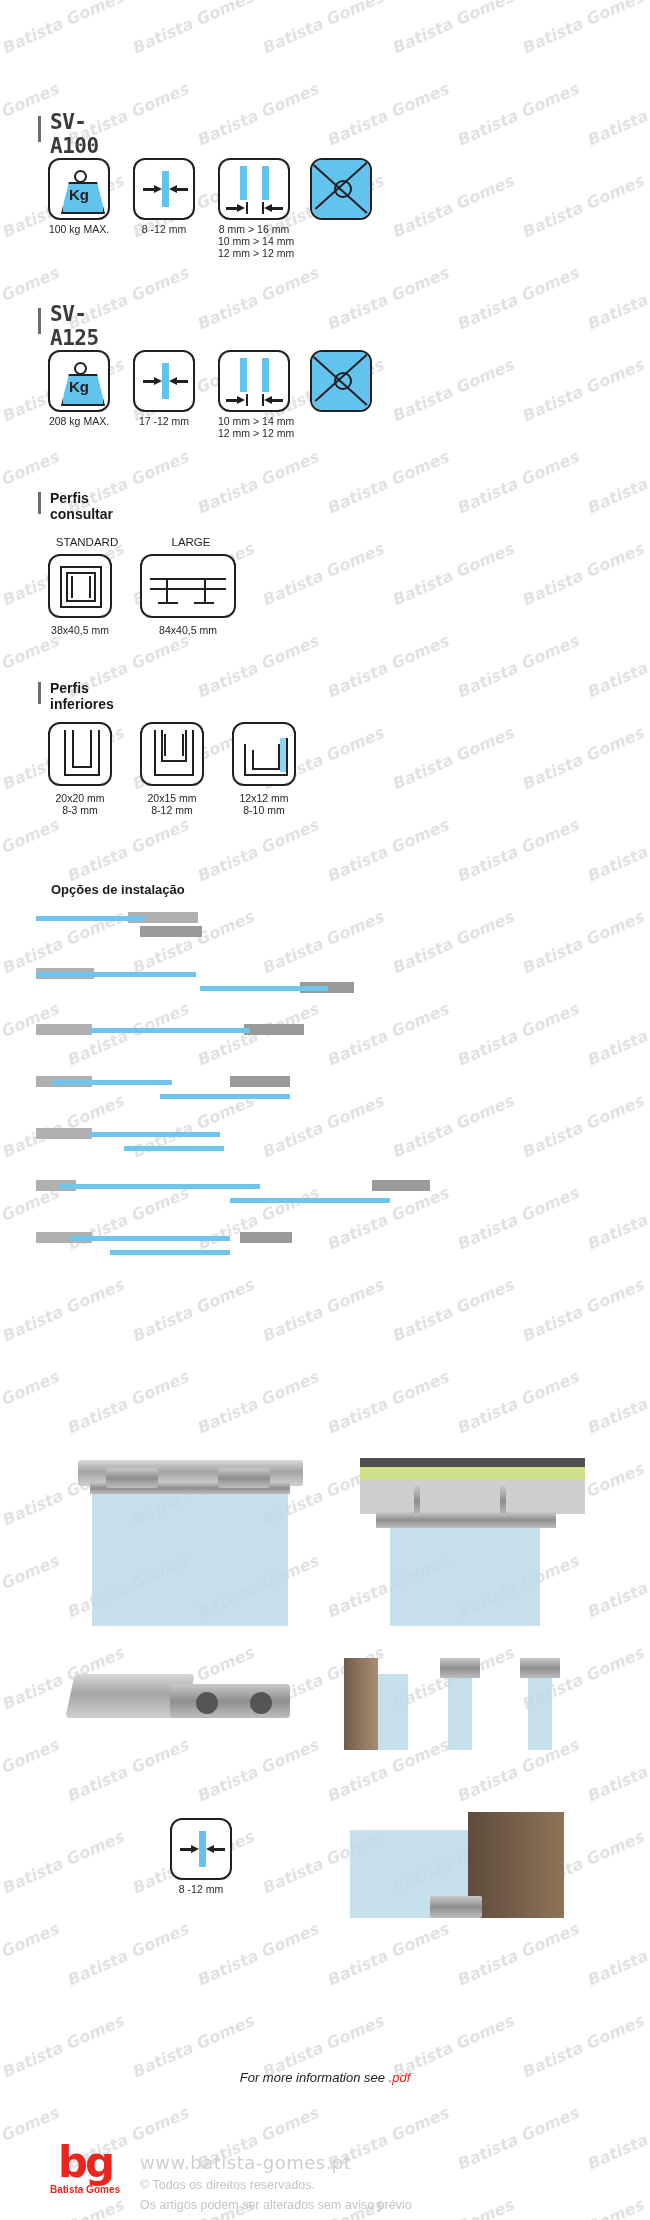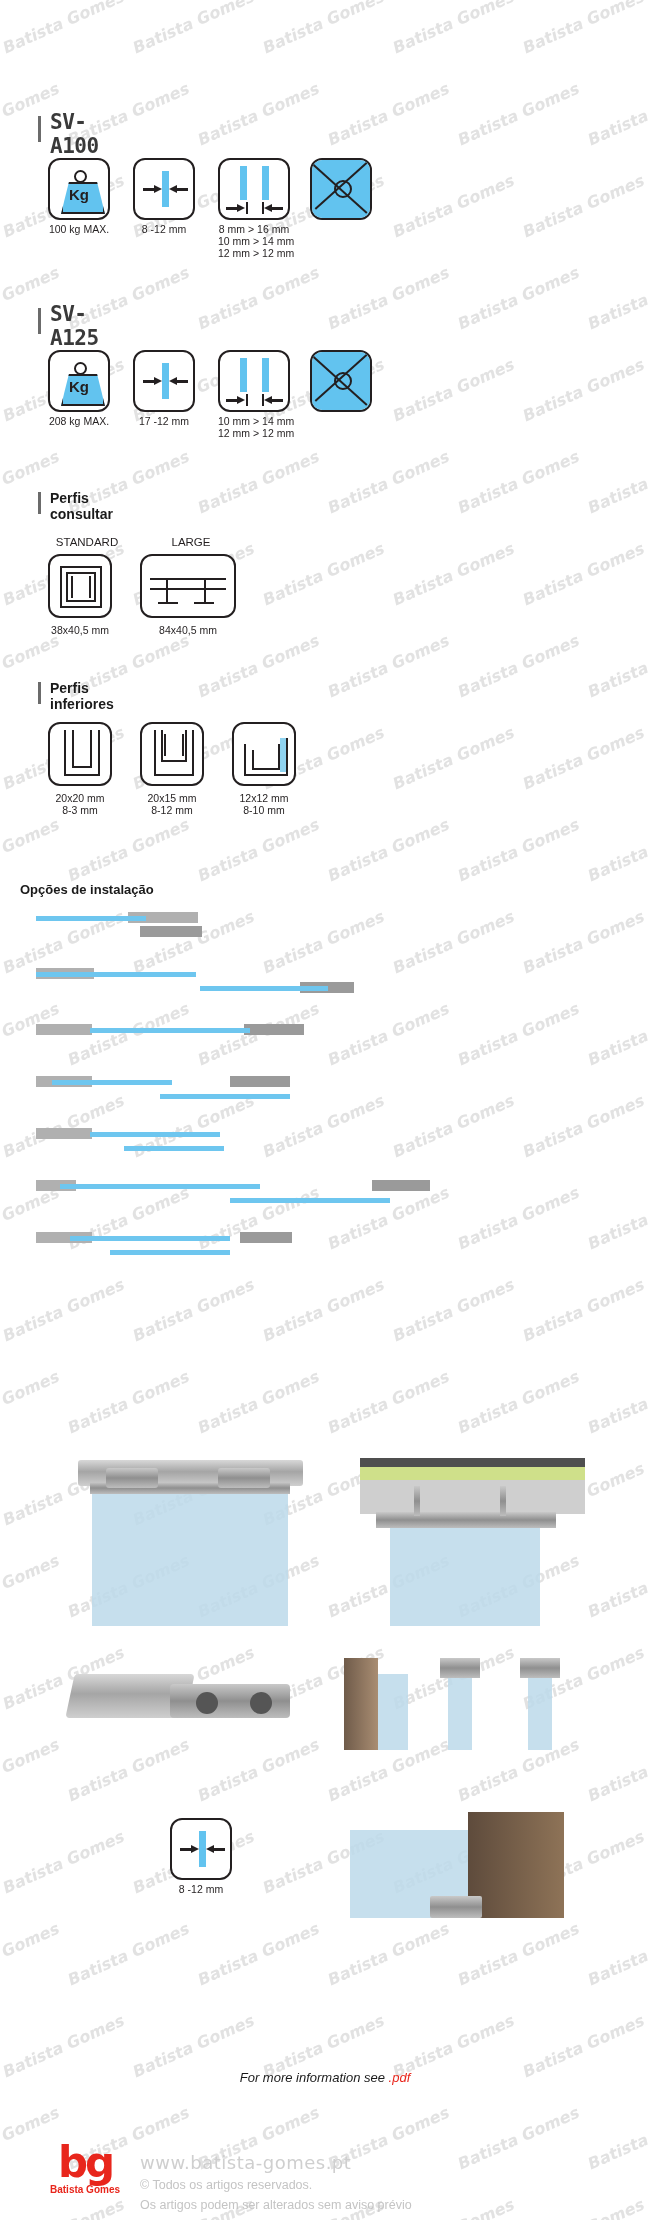--- a/index.html
+++ b/index.html
@@ -100,21 +100,21 @@
   }
   .prof-cap{
     position:absolute;font-size:10.5px;color:#231f20;text-align:center;
     line-height:12px;white-space:nowrap;
     font-family:"Liberation Sans", sans-serif;
   }
   .pl{position:absolute;background:#231f20;}
 
   
   .opt-title{
-    position:absolute;left:20px;font-size:13px;font-weight:bold;color:#1a1a1a;
+    position:absolute;left:51px;font-size:13px;font-weight:bold;color:#1a1a1a;
     font-family:"Liberation Sans", sans-serif;
   }
   .bar-glass{position:absolute;background:#6ec6ef;height:5px;}
   .bar-track{position:absolute;background:#b0b0b0;height:11px;}
   .bar-track.dark{background:#9a9a9a;}
 
   
   .photo{position:absolute;overflow:hidden;}
   .ph-glass{position:absolute;background:#bcd9ea;opacity:.85;}
   .ph-metal{position:absolute;background:linear-gradient(180deg,#d8d8d8,#a5a5a5 45%,#cfcfcf);}
@@ -544,16 +544,16 @@
 
   <div class="info-line it" style="top:2070px;">
     <span>For more information see </span><span class="pdf">.pdf</span>
   </div>
 
   <div class="logo">
     <div class="logo-bg">bg</div>
     <div class="logo-name">Batista Gomes</div>
   </div>
   <div class="foot-url">www.batista-gomes.pt</div>
-  <div class="foot-txt" style="top:2178px;">© Todos os artigos reservados.</div>
+  <div class="foot-txt" style="top:2178px;">© Todos os direitos reservados.</div>
   <div class="foot-txt" style="top:2198px;">Os artigos podem ser alterados sem aviso prévio</div>
 
 </div>
 
 </body></html>

